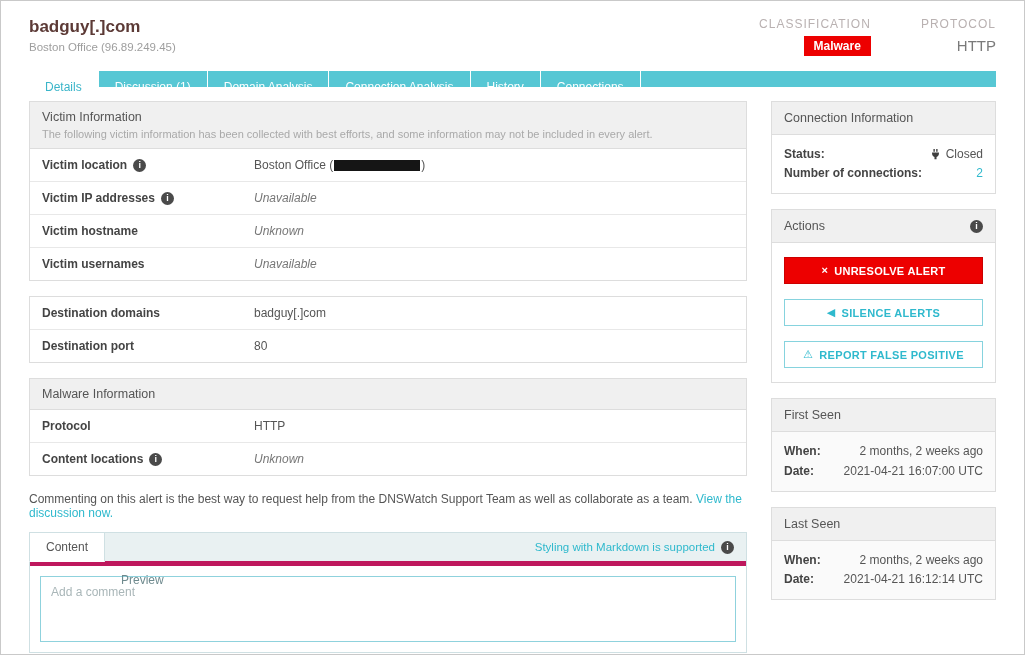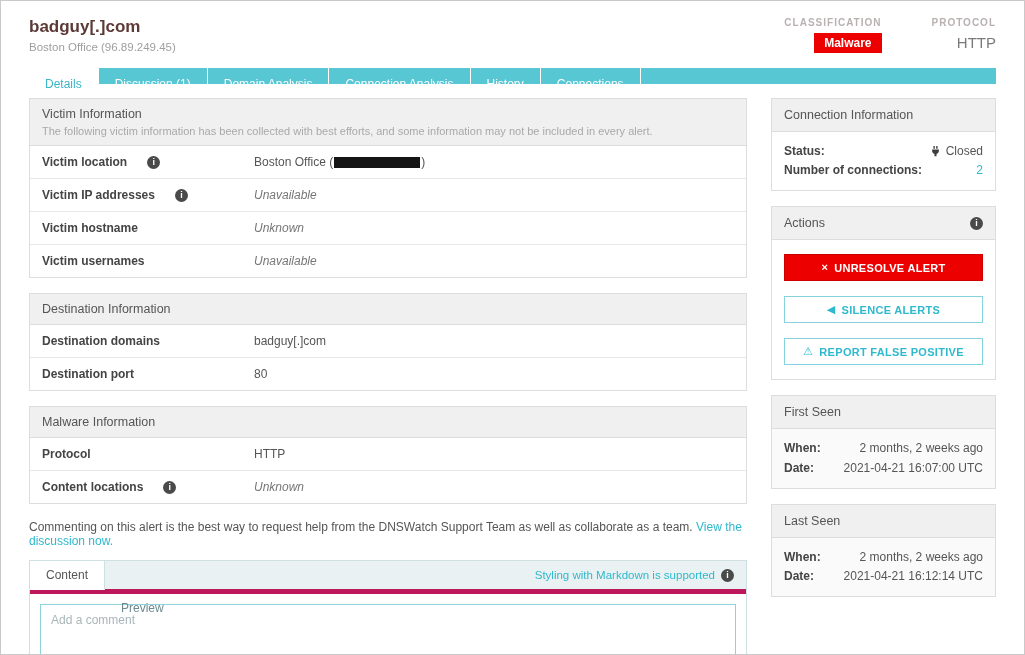--- a/index.html
+++ b/index.html
@@ -10,41 +10,41 @@
     color:#555;
   }
   .page { width:1025px; height:655px; border:1px solid #c9c9c9; background:#fff; overflow:hidden; }
 
   
   .topbar { display:flex; justify-content:space-between; align-items:flex-start; padding:16px 28px 0 28px; }
   .page-title { font-size:17px; font-weight:bold; color:#5c3a36; }
   .page-subtitle { font-size:11.5px; color:#9e9e9e; margin-top:4px; }
   .meta { display:flex; gap:50px; }
   .meta-col { text-align:right; }
-  .meta-label { font-size:10px; font-weight:bold; letter-spacing:1px; color:#b9b1b1; }
+  .meta-label { font-size:12px; font-weight:normal; letter-spacing:1px; color:#b9b1b1; }
   .badge-malware { display:inline-block; background:#ed0000; color:#fff; font-size:12px; font-weight:bold; padding:3px 10px; margin-top:5px; }
   .protocol-value { font-size:15px; color:#7a7a7a; margin-top:6px; }
 
   
   .tabs { margin:15px 28px 0 28px; display:flex; background:#57c7d4; height:16px; }
   .tab { font-size:12px; color:#fff; line-height:32px; padding:0 16px; border-right:1px solid #fff; cursor:pointer; white-space:nowrap; }
   .tab.active { background:#fff; color:#3ab5c9; }
 
   
   .content { display:flex; gap:24px; padding:14px 28px 0 28px; align-items:flex-start; }
   .left-col { flex:1; min-width:0; }
   .right-col { width:225px; flex:none; }
 
   
   .panel { border:1px solid #ddd; margin-bottom:15px; background:#fff; }
   .panel-header { background:#f0f0f0; border-bottom:1px solid #ddd; padding:8px 12px; font-size:12.5px; color:#555; }
   .panel-subtitle { font-size:11px; color:#a9a9a9; margin-top:4px; }
   .info-row { display:flex; align-items:center; padding:9px 12px; border-bottom:1px solid #e8e8e8; font-size:12px; min-height:32px; }
   .info-row:last-child { border-bottom:none; }
-  .row-label { width:212px; flex:none; font-weight:bold; color:#444; display:flex; align-items:center; gap:20px;text-align:right; }
+  .row-label { width:212px; flex:none; font-weight:bold; color:#444; display:flex; align-items:center; gap:6px;text-align:right; }
   .row-value { color:#555; }
   .muted-italic { font-style:italic; color:#777; }
   .info-icon { width:13px; height:13px; border-radius:50%; background:#4a4a4a; color:#fff; font-size:9px; font-weight:bold; font-style:normal;
     display:inline-flex; align-items:center; justify-content:center; flex:none; cursor:pointer; }
   .redacted { display:inline-block; width:86px; height:11px; background:#151515; vertical-align:middle; margin:0 1px; }
 
   
   .discussion-note { font-size:12px; color:#555; margin:16px 0 12px 0; }
   .link { color:#2fb9cd; cursor:pointer; text-decoration:none; }
   .comment-editor { border:1px solid #cfe0e3; }
@@ -139,23 +139,20 @@
         </div>
         <div class="info-row">
           <div class="row-label">
             <span>Victim usernames</span>
           </div>
           <div class="row-value muted-italic">Unavailable</div>
         </div>
       </div>
 
       <div class="panel">
-        <div class="panel-header">
-          <div>Destination Information</div>
-        </div>
         <div class="info-row">
           <div class="row-label">
             <span>Destination domains</span>
           </div>
           <div class="row-value">badguy[.]com</div>
         </div>
         <div class="info-row">
           <div class="row-label">
             <span>Destination port</span>
           </div>

